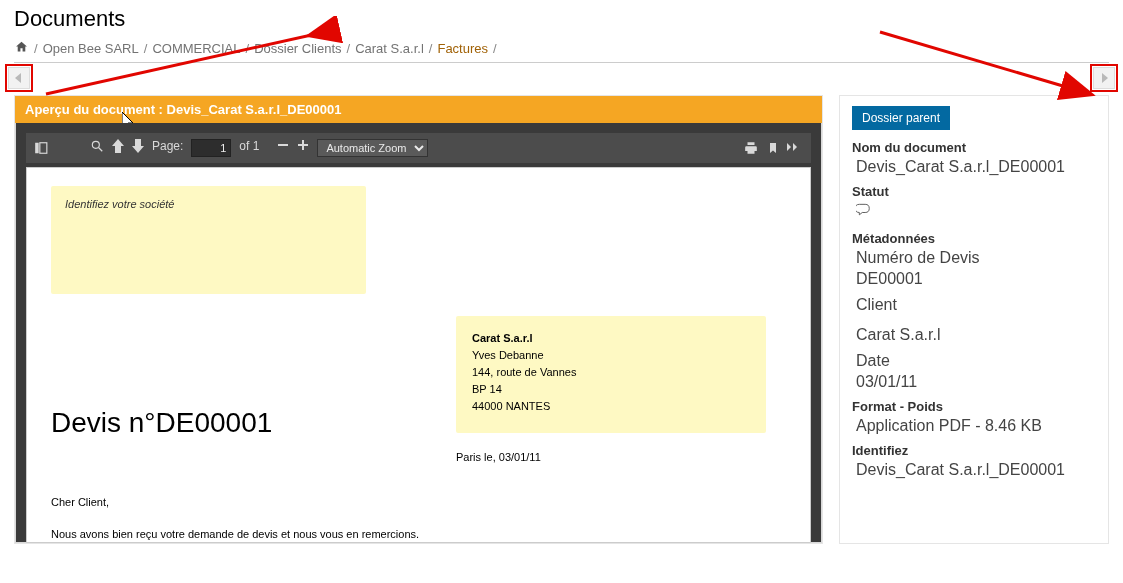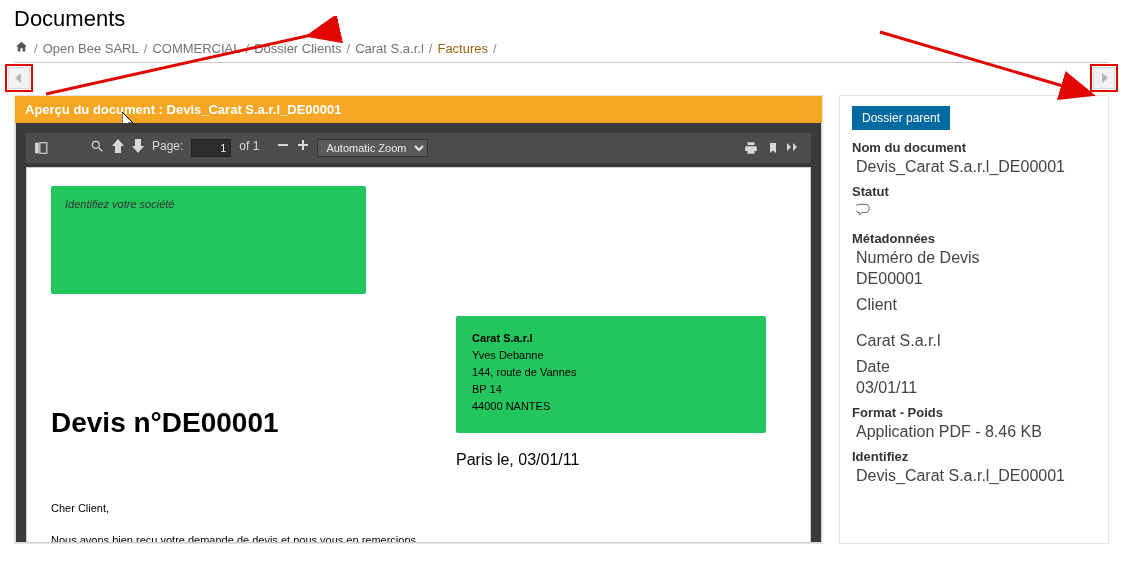--- a/index.html
+++ b/index.html
@@ -24,25 +24,25 @@
     .pdfwrap { background:#3a3a3a; padding:10px 10px 0 10px; border:1px solid #d9d9d9; border-top:none; position:relative; height:420px; }
     .pdftool { background:#4c4c4c; height:30px; display:flex; align-items:center; gap:10px; padding:0 8px; color:#d9d9d9; font-size:12px; }
     .pdftool .grp { display:flex; align-items:flex-start; gap:8px; }
     .pdftool .spacer { flex:1; }
     .pdf-ic { cursor:pointer; display:flex; align-items:center; }
     .pdf-ic svg { fill:#d9d9d9; }
     .page-input { width:40px; height:18px; background:#2d2d2d; border:1px solid #222; color:#eee; text-align:right; padding-right:4px; font-size:11px; }
     .zoom-sel { background:#5a5a5a; border:1px solid #333; color:#eaeaea; font-size:11px; padding:1px 4px; }
     .pdfarea { background:#fff; border:1px solid #ccc; margin-top:4px; height:376px; overflow-y:scroll; position:relative; }
     .doc-canvas { padding:18px 24px; font-family:Arial,sans-serif; color:#000; }
-    .greybox { background:#22c55e; border-radius:2px; }
+    .greybox { background:#fef9c3; border-radius:2px; }
     .tl-box { width:315px; height:108px; padding:12px 14px; font-size:11px; font-style:italic; color:#333; }
     .addr-box { margin-left:405px; padding:14px 16px 18px 16px; width:310px; font-size:11px; line-height:1.55; margin-top:22px; }
-    .devis-title { font-size:28px; font-weight:700; margin-top:-26px; }
-    .paris-line { margin-left:405px; font-size:16px; margin-top:12px; }
+    .devis-title { font-size:28px; font-weight:400; margin-top:-26px; }
+    .paris-line { margin-left:405px; font-size:11px; margin-top:12px; }
     .body-txt { font-size:11px; margin-top:32px; line-height:1.45; }
     
     .props { padding:10px 12px; font-size:13px; color:#333; }
     .btnrow { display:flex; gap:6px; margin-bottom:10px; }
     .obtn { background:#0369a1; color:#fff; border:none; padding:5px 10px; font-size:12px; cursor:pointer; }
     .obtn .caret { font-size:9px; margin-left:3px; }
     .lbl { font-weight:600; margin-top:4px; }
     .val { color:#444; margin:3px 0 8px 4px; font-size:16px; }
     .speech { display:inline-block; margin:3px 0 8px 4px; }
     
@@ -203,21 +203,21 @@
       </div>
       <div class="lbl">Nom du document</div>
       <div class="val">Devis_Carat S.a.r.l_DE00001</div>
       <div class="lbl">Statut</div>
       <span class="speech"><svg width="16" height="14" viewBox="0 0 24 24" fill="none" stroke="#555" stroke-width="1.6">
             <path d="M21 11a7 7 0 01-7 7H9l-5 4v-4a7 7 0 010-14h10a7 7 0 017 7z"></path>
           </svg></span>
       <div class="lbl">Métadonnées</div>
       <div class="val" style="margin-bottom:2px;">Numéro de Devis</div>
       <div class="val">DE00001</div>
-      <div class="val" style="margin-bottom:18px;">Client</div>
+      <div class="val" style="margin-bottom:12px;">Client</div>
       <div class="val">Carat S.a.r.l</div>
       <div class="val" style="margin-bottom:2px;">Date</div>
       <div class="val">03/01/11</div>
       <div class="lbl">Format - Poids</div>
       <div class="val">Application PDF - 8.46 KB</div>
       <div class="lbl">Identifiez</div>
       <div class="val">Devis_Carat S.a.r.l_DE00001</div>
     </div>
   </div>
 </div>

